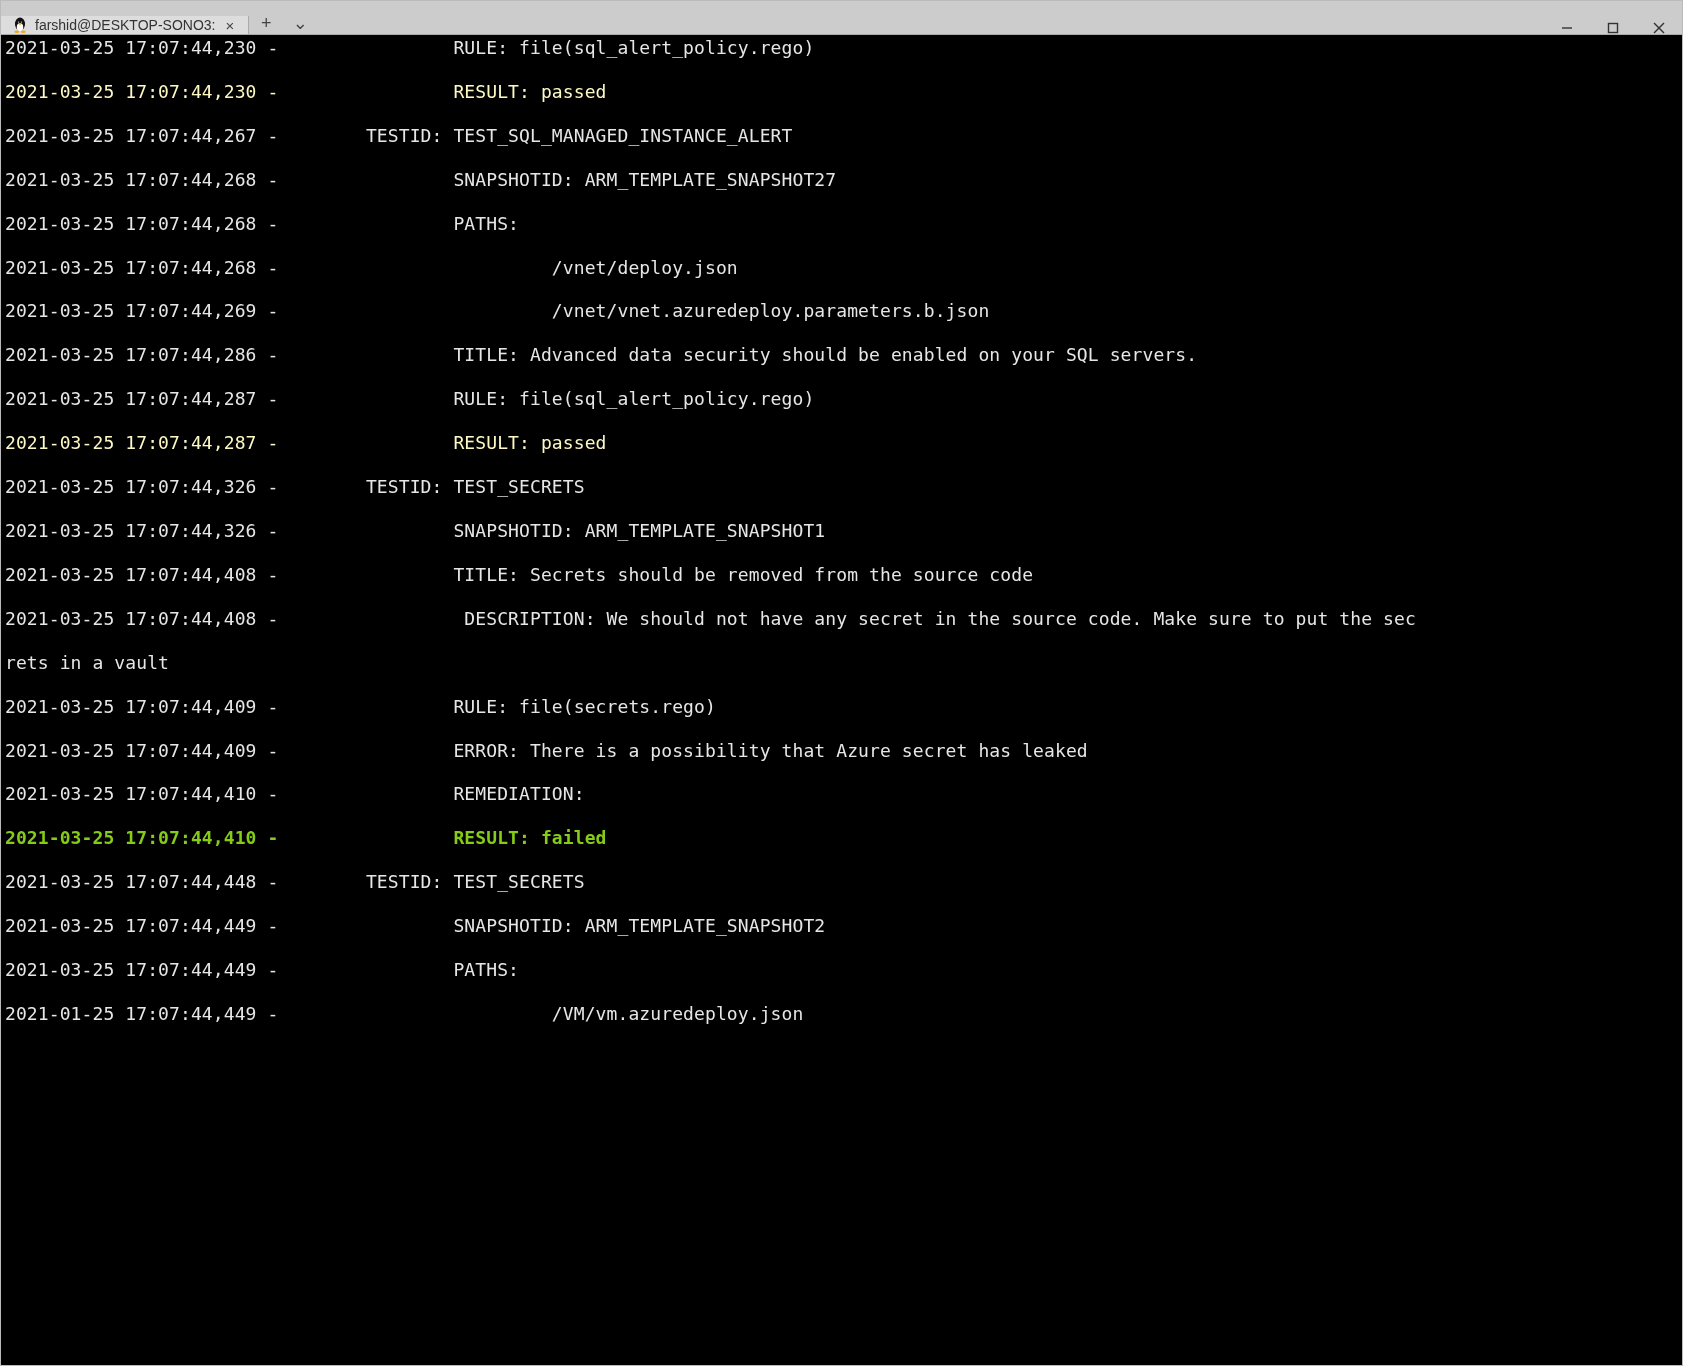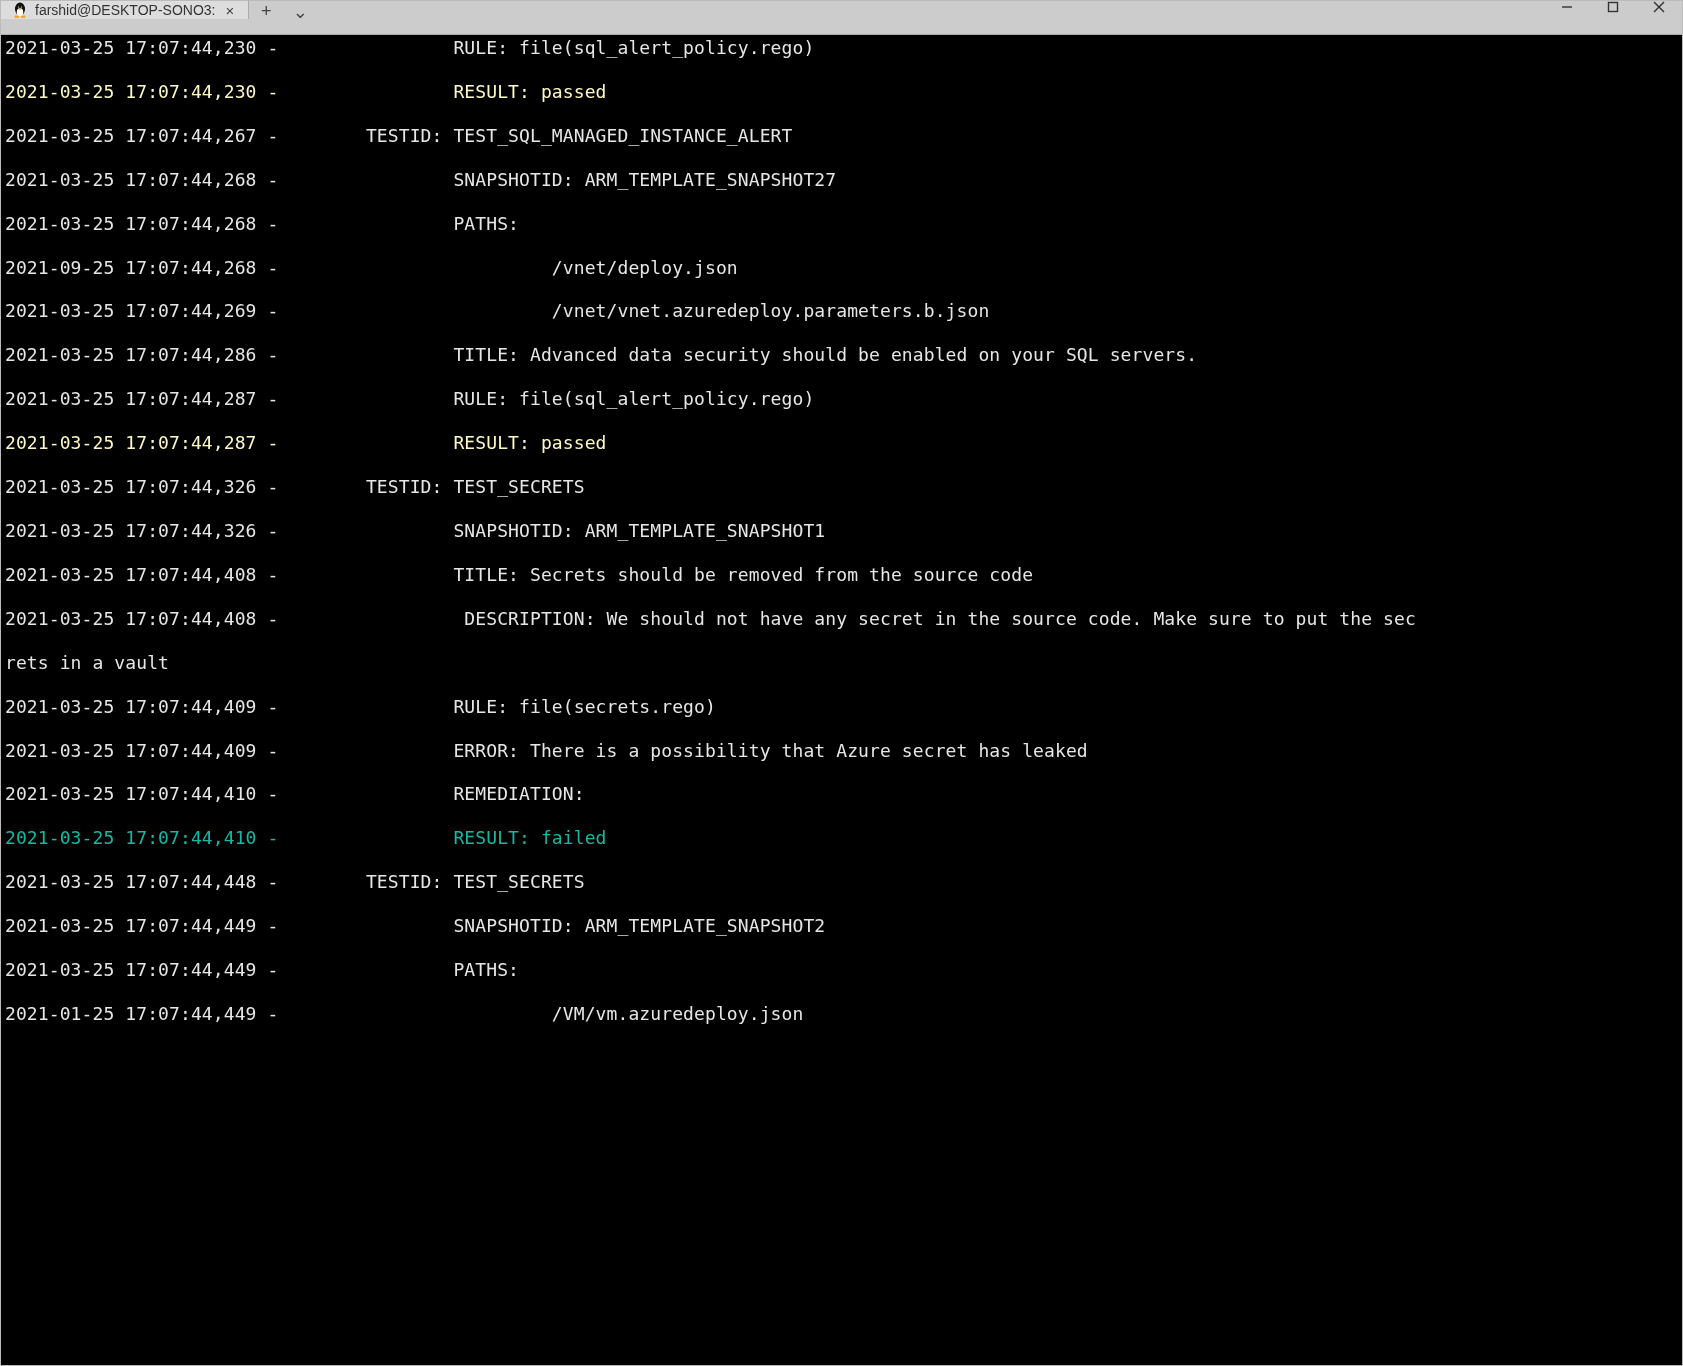--- a/index.html
+++ b/index.html
@@ -12,21 +12,21 @@
   .window {
     display: flex;
     flex-direction: column;
     height: 100vh;
     border: 1px solid #bbb;
   }
   .titlebar {
     background: #ccc;
     height: 34px;
     display: flex;
-    align-items: flex-start;
+    align-items: flex-end;
     border-bottom: 1px solid #aaa;
     color: #333;
     font-family: "Segoe UI", Arial, sans-serif;
     font-size: 15px;
     user-select: none;
   }
   .tab {
     display: flex;
     align-items: center;
     background: #ddd;
@@ -57,21 +57,21 @@
     background: #000;
     padding: 2px 4px 4px 4px;
     font-size: 18px;
     line-height: 1.22;
     white-space: pre;
     overflow: hidden;
     letter-spacing: 0.1px;
   }
   .line { display: block; }
   .line.green { color: #fef9c3; font-weight: 500; }
-  .line.red { color: #14b8a6; font-weight: 400; }
+  .line.red { color: #84cc16; font-weight: 700; }
 </style>
 </head>
 <body>
 
 <div class="window">
   <div class="titlebar">
     <div class="tab">
       <svg class="tux" viewBox="0 0 100 100">
         <ellipse cx="50" cy="45" rx="28" ry="36" fill="#111"></ellipse>
         <ellipse cx="50" cy="62" rx="18" ry="22" fill="#fff"></ellipse>
@@ -107,21 +107,21 @@
           </svg>
       </div>
     </div>
   </div>
 
   <div class="terminal" id="terminal"><span class="line">2021-03-25 17:07:44,230 -                RULE: file(sql_alert_policy.rego)</span>
 <span class="line green">2021-03-25 17:07:44,230 -                RESULT: passed</span>
 <span class="line">2021-03-25 17:07:44,267 -        TESTID: TEST_SQL_MANAGED_INSTANCE_ALERT</span>
 <span class="line">2021-03-25 17:07:44,268 -                SNAPSHOTID: ARM_TEMPLATE_SNAPSHOT27</span>
 <span class="line">2021-03-25 17:07:44,268 -                PATHS:</span>
-<span class="line">2021-09-25 17:07:44,268 -                         /vnet/deploy.json</span>
+<span class="line">2021-03-25 17:07:44,268 -                         /vnet/deploy.json</span>
 <span class="line">2021-03-25 17:07:44,269 -                         /vnet/vnet.azuredeploy.parameters.b.json</span>
 <span class="line">2021-03-25 17:07:44,286 -                TITLE: Advanced data security should be enabled on your SQL servers.</span>
 <span class="line">2021-03-25 17:07:44,287 -                RULE: file(sql_alert_policy.rego)</span>
 <span class="line green">2021-03-25 17:07:44,287 -                RESULT: passed</span>
 <span class="line">2021-03-25 17:07:44,326 -        TESTID: TEST_SECRETS</span>
 <span class="line">2021-03-25 17:07:44,326 -                SNAPSHOTID: ARM_TEMPLATE_SNAPSHOT1</span>
 <span class="line">2021-03-25 17:07:44,408 -                TITLE: Secrets should be removed from the source code</span>
 <span class="line">2021-03-25 17:07:44,408 -                 DESCRIPTION: We should not have any secret in the source code. Make sure to put the sec</span>
 <span class="line">rets in a vault</span>
 <span class="line">2021-03-25 17:07:44,409 -                RULE: file(secrets.rego)</span>

